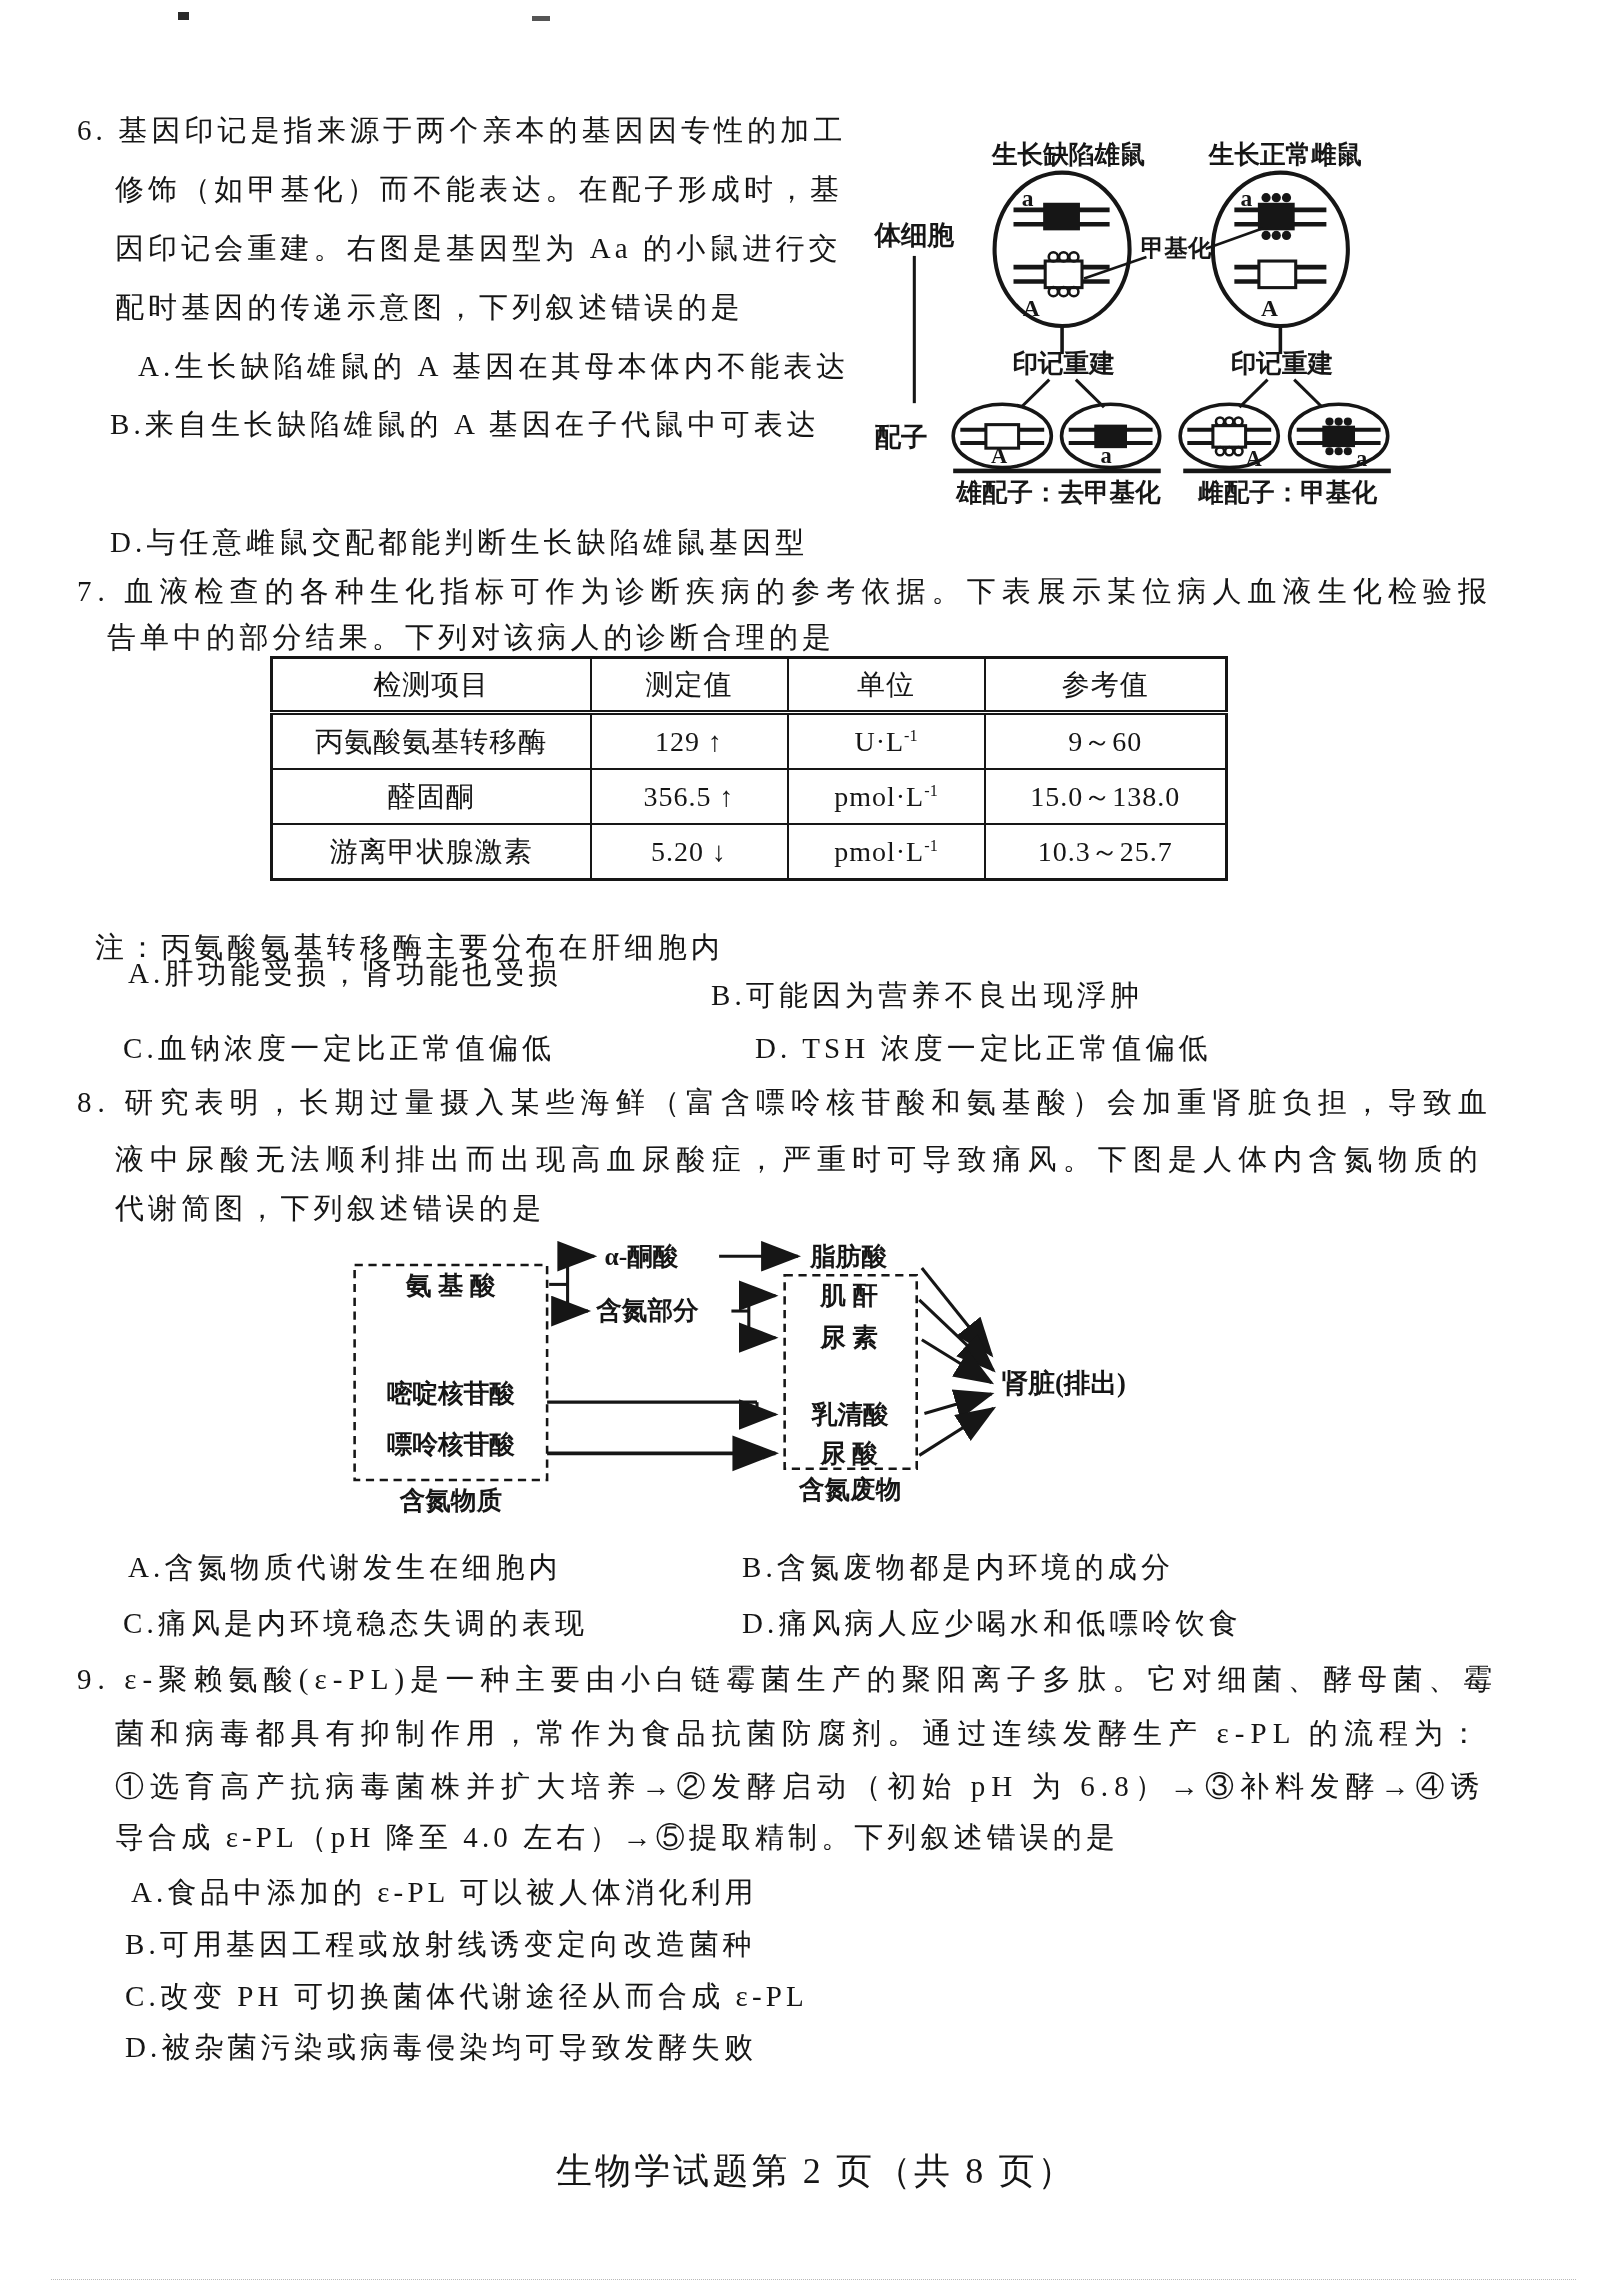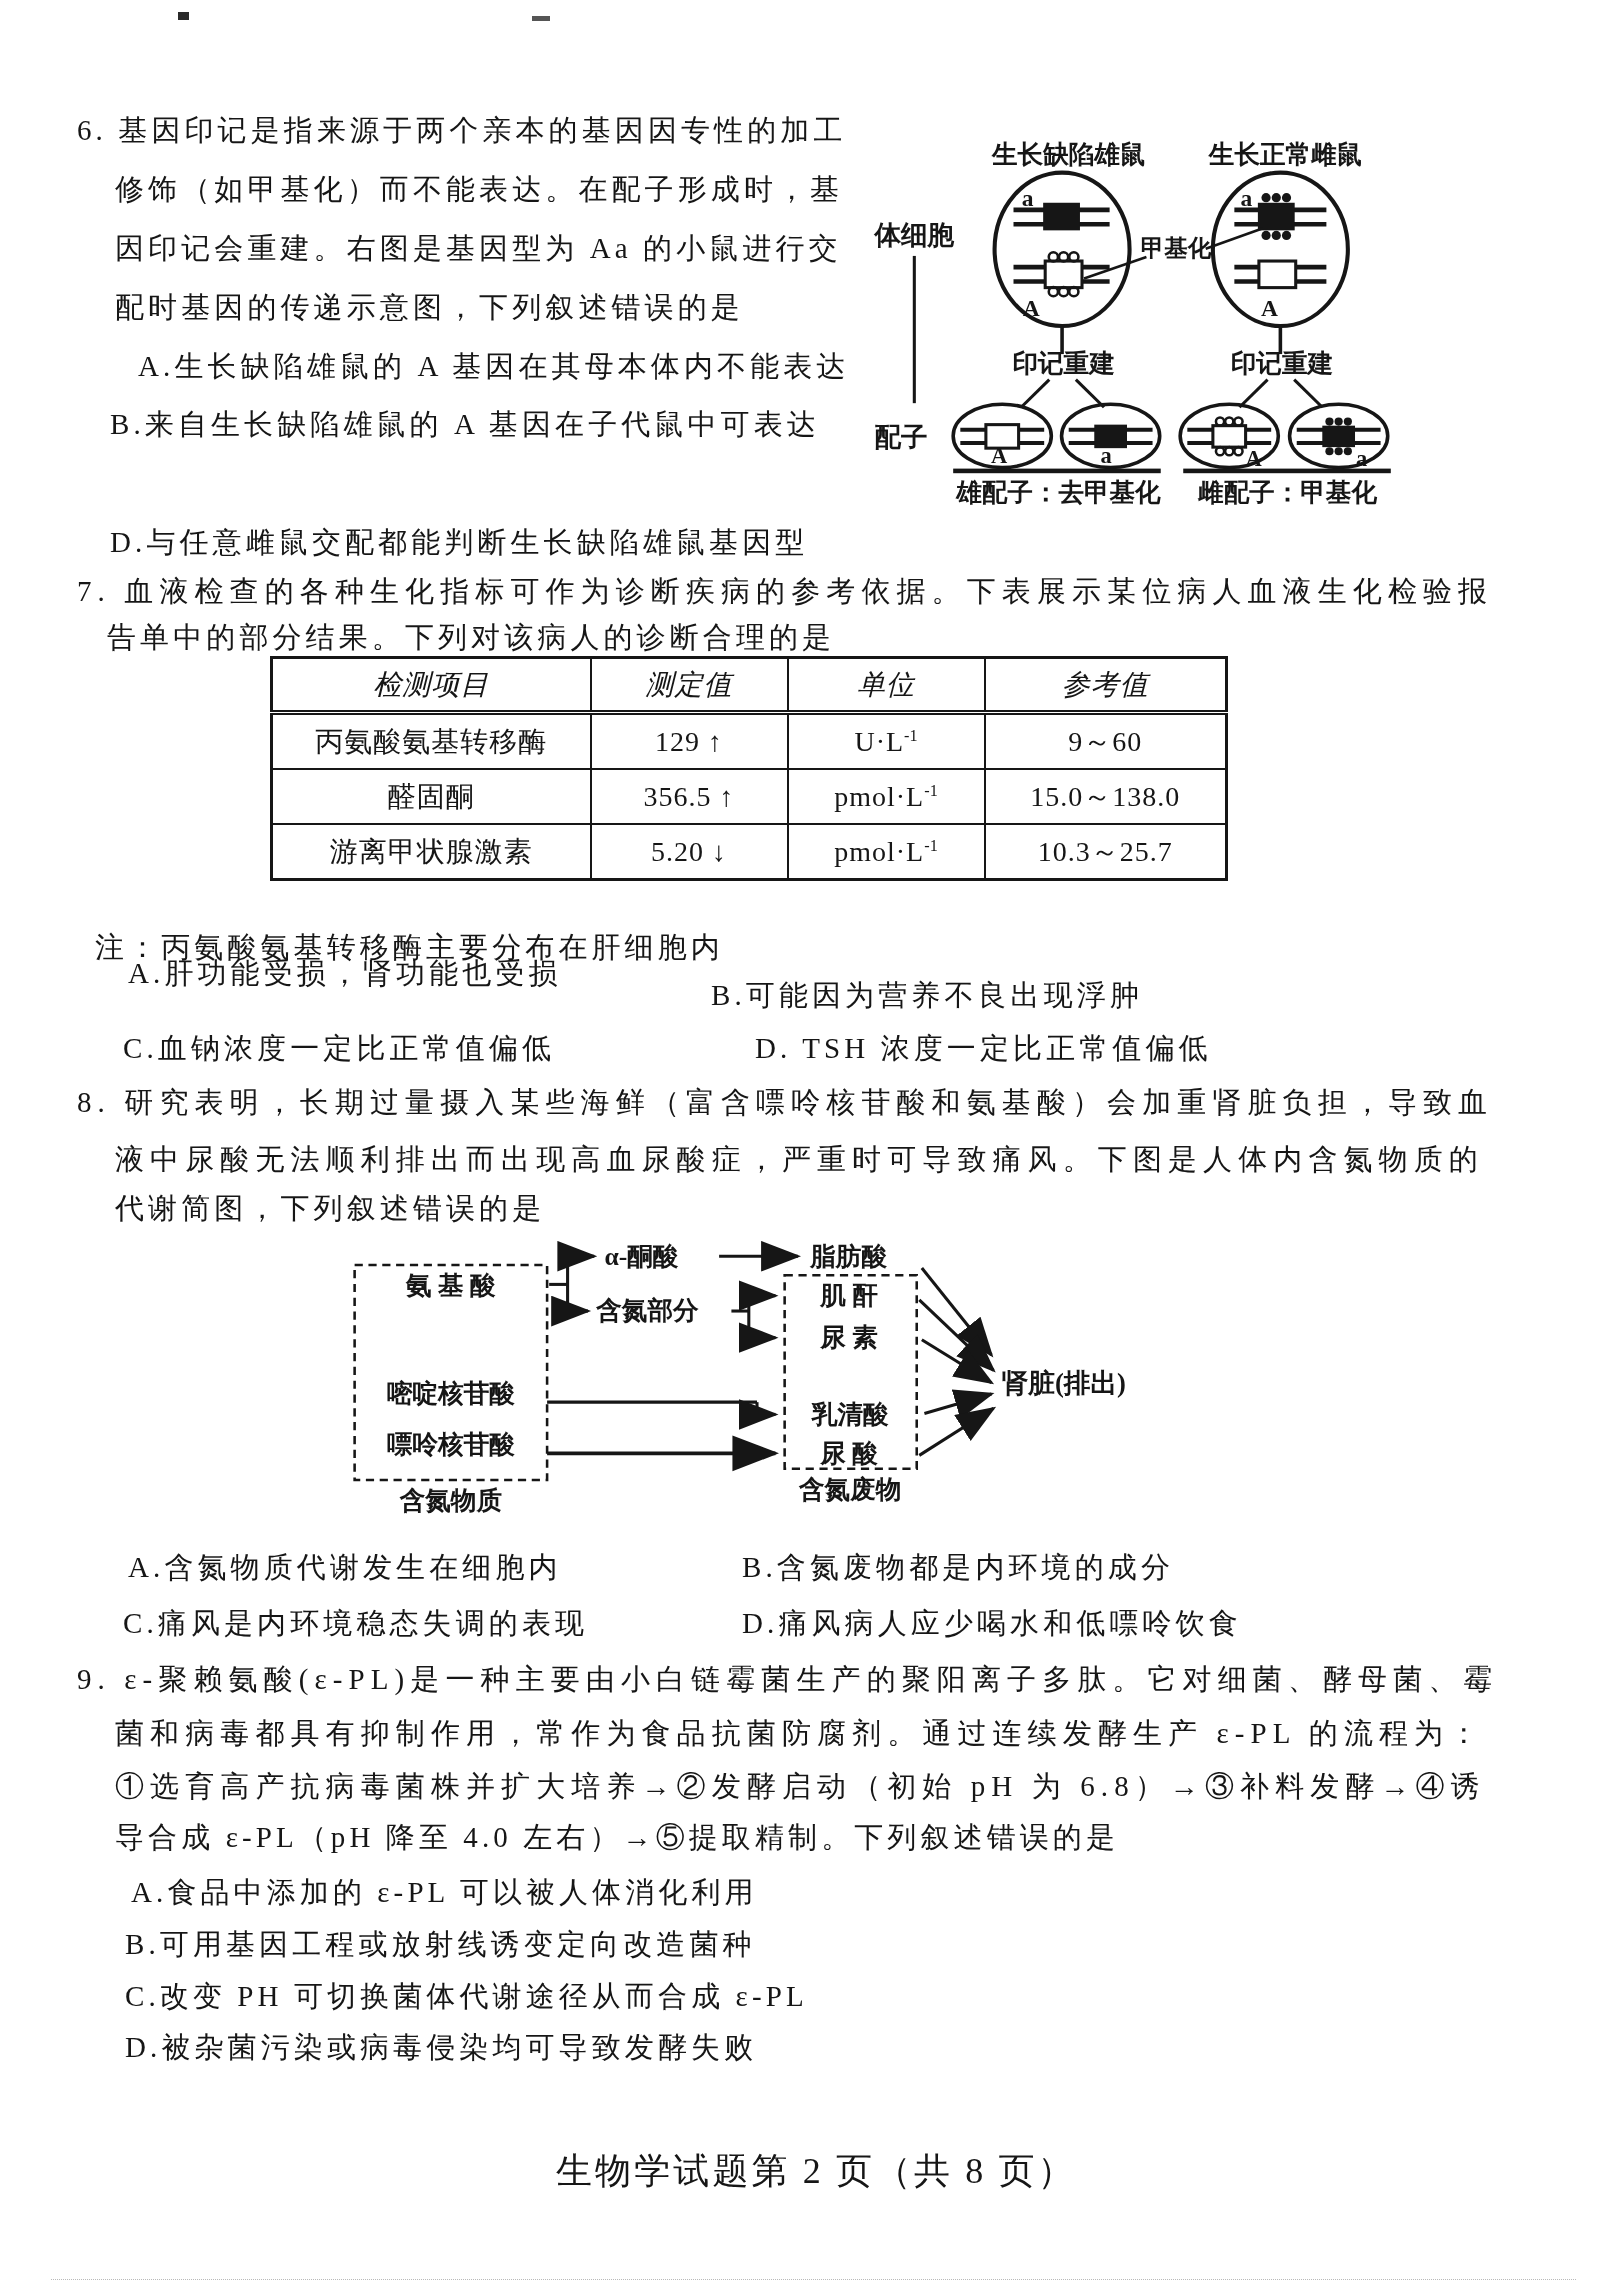--- a/index.html
+++ b/index.html
@@ -14,21 +14,21 @@
   
   table.report{
     position:absolute;left:270px;top:656px;width:955px;
     border-collapse:collapse;table-layout:fixed;background:#fff;
     border:3.6px solid #161616;
   }
   table.report th,table.report td{
     border:2px solid #161616;text-align:center;vertical-align:middle;
     font-size:28px;font-weight:normal;padding:0;letter-spacing:1px;
   }
-  table.report thead th{height:51px;border-bottom:5.6px double #161616;font-style:italic;}
+  table.report thead th{height:51px;border-bottom:5.6px double #161616;}
   table.report tbody td{height:53px;}
   sup{font-size:0.58em;letter-spacing:0;}
   
   .diagram{position:absolute;}
   svg text{font-family:"Liberation Serif","DejaVu Serif",serif;font-weight:bold;fill:#161616;}
   .tc{text-anchor:middle;}
   .t52{font-size:52px;} .t50{font-size:50px;} .t46{font-size:46px;} .t44{font-size:44px;}
   .footer{position:absolute;left:556px;top:2147px;font-size:36px;letter-spacing:3.1px;}
   .botline{position:absolute;left:51px;top:2279px;width:1525px;border-top:1.5px dotted #b9b9b9;}
 </style>

